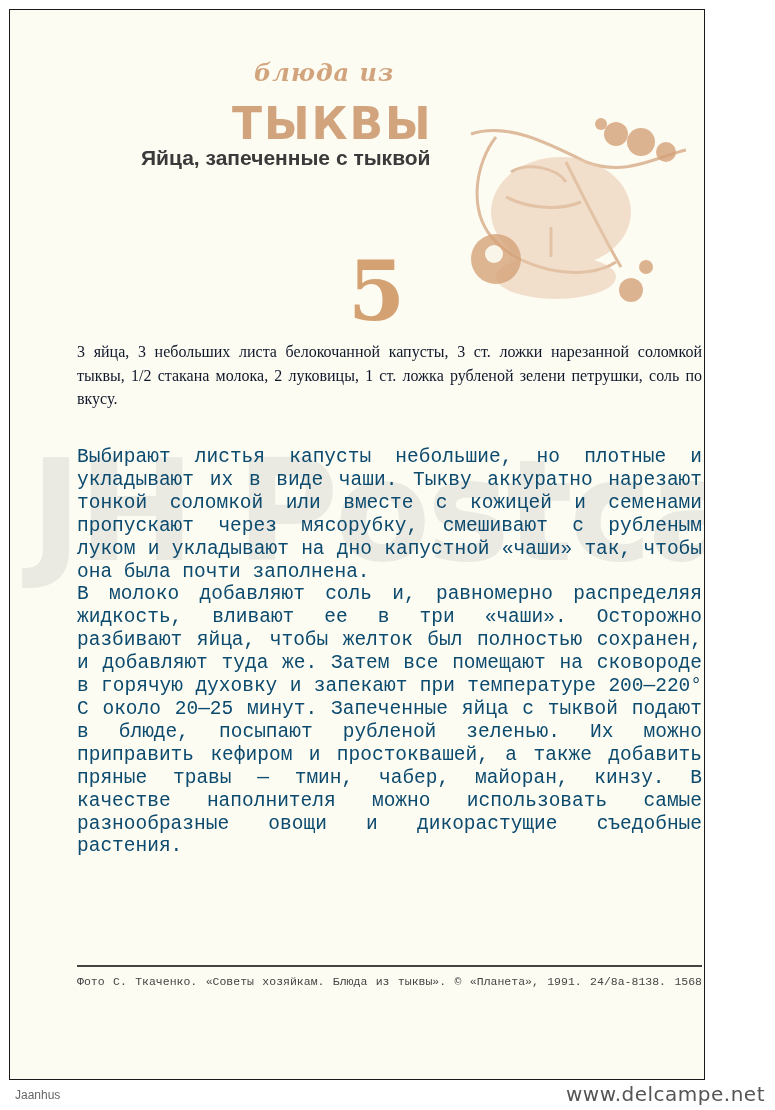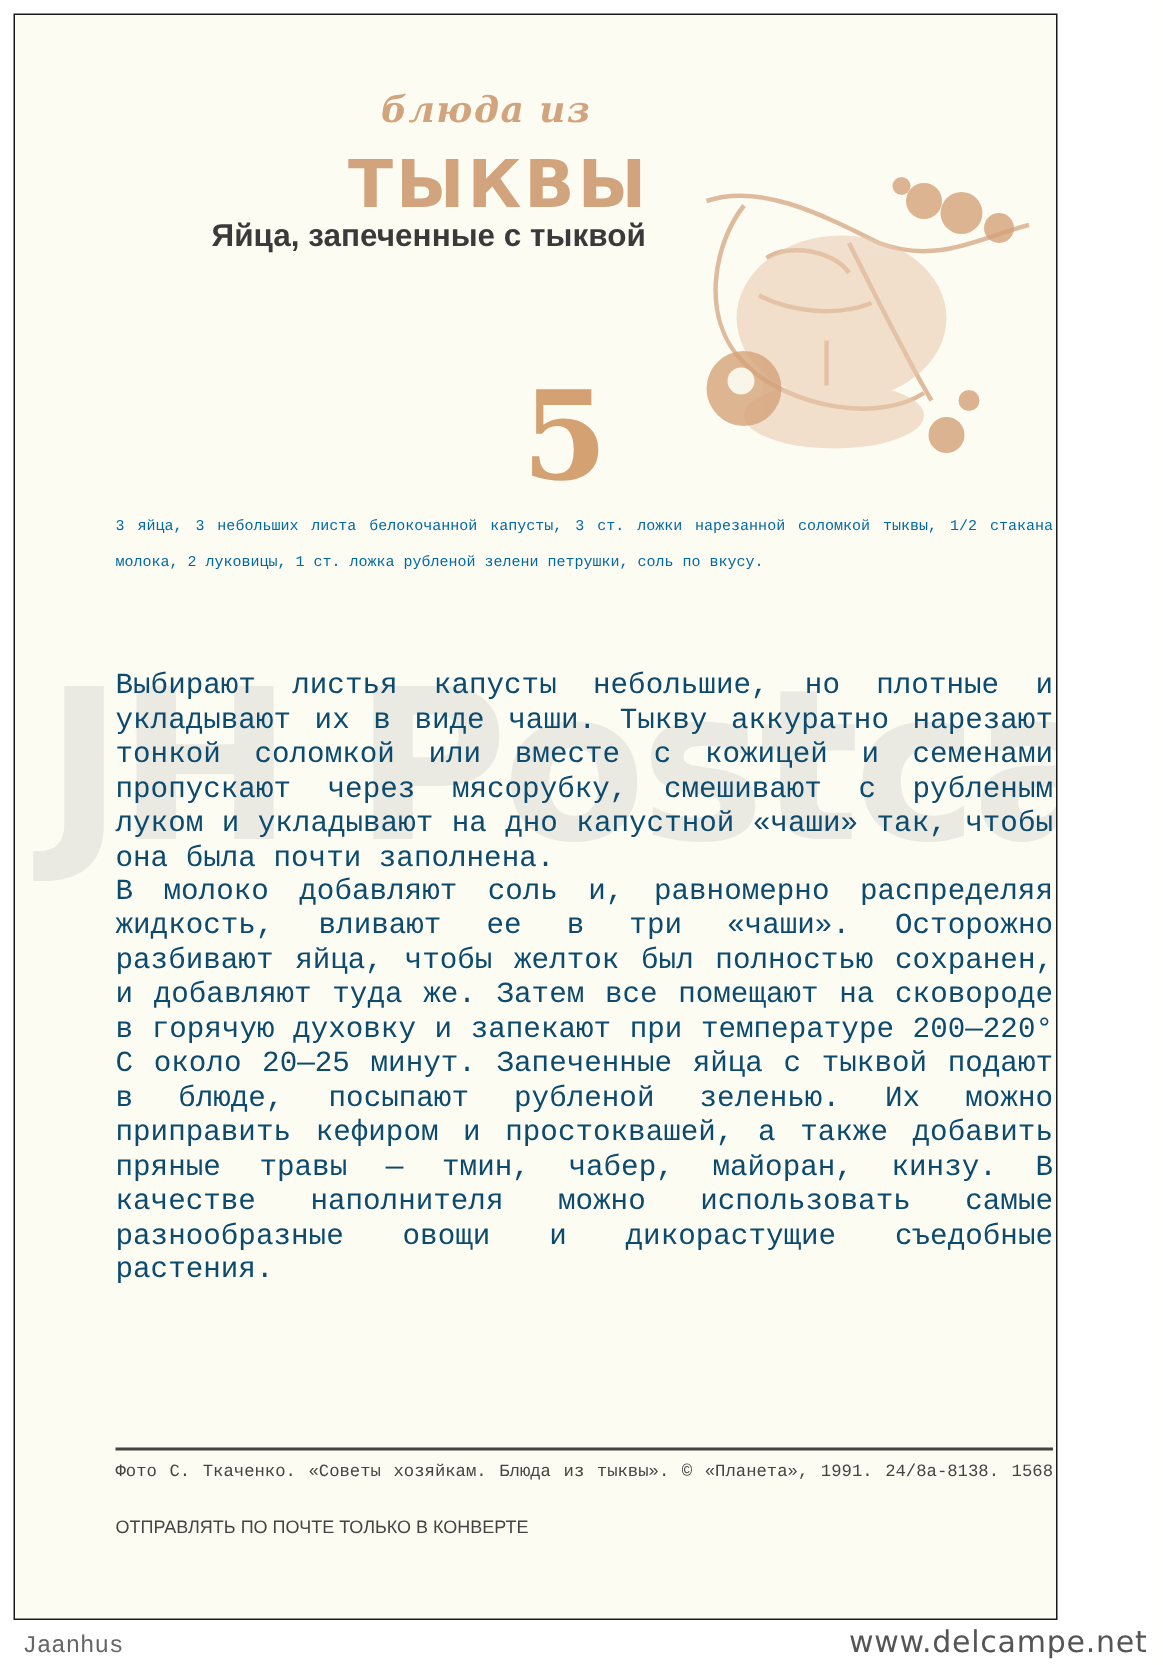--- a/index.html
+++ b/index.html
@@ -70,24 +70,24 @@
       font-size: 82px;
       font-weight: bold;
       color: #d4a173;
       line-height: 1;
     }
     .ingredients {
       position: absolute;
       left: 67px;
       top: 330px;
       width: 625px;
-      font-family: Liberation Mono, monospace;
-      font-size: 10px;
+      font-family: Liberation Serif, serif;
+      font-size: 16px;
       line-height: 23.5px;
-      color: #0369a1;
+      color: #0f172a;
       text-align: justify;
       text-align-last: left;
     }
     .watermark {
       position: absolute;
       left: 20px;
       top: 420px;
       font-family: "DejaVu Sans", sans-serif;
       font-size: 140px;
       font-weight: bold;
@@ -141,22 +141,22 @@
       left: 67px;
       top: 1001px;
       font-family: "Liberation Sans", sans-serif;
       font-size: 12px;
       color: #444;
     }
     .seller {
       position: absolute;
       left: 15px;
       top: 1088px;
-      font-family: Liberation Mono, monospace;
-      font-size: 16px;
+      font-family: Liberation Sans, sans-serif;
+      font-size: 12px;
       color: #666;
     }
     .site {
       position: absolute;
       right: 10px;
       top: 1082px;
       font-family: "DejaVu Sans", sans-serif;
       font-size: 20px;
       color: #555;
       letter-spacing: 0.5px;
@@ -208,18 +208,17 @@
     <p>Выбирают листья капусты небольшие, но плотные и уклады­вают их в виде чаши. Тыкву аккуратно нарезают тонкой солом­кой или вместе с кожицей и семенами пропускают через мясо­рубку, смешивают с рубленым луком и укладывают на дно капустной «чаши» так, чтобы она была почти заполнена.</p>
     <p>В молоко добавляют соль и, равномерно распределяя жид­кость, вливают ее в три «чаши». Осторожно разбивают яйца, чтобы желток был полностью сохранен, и добавляют туда же. Затем все помещают на сковороде в горячую духовку и запе­кают при температуре 200—220° С около 20—25 минут. Запе­ченные яйца с тыквой подают в блюде, посыпают рубленой зеленью. Их можно приправить кефиром и простоквашей, а также добавить пряные травы — тмин, чабер, майоран, кинзу. В качестве наполнителя можно использовать самые разнообраз­ные овощи и дикорастущие съедобные растения.</p>
   </div>
 
   <div class="footer-rule"></div>
 
   <div class="credits">
     <div class="line1">Фото С. Ткаченко. «Советы хозяйкам. Блюда из тыквы». © «Планета», 1991. 24/8а-8138. 1568</div>
   </div>
 
-  <div class="mail-note">ОТПРАВЛЯТЬ ПО ПОЧТЕ ТОЛЬКО В КОНВЕРТЕ</div>
 
 </div>
 
 <div class="seller">Jaanhus</div>
 <div class="site">www.delcampe.net</div>
 
 </body></html>

